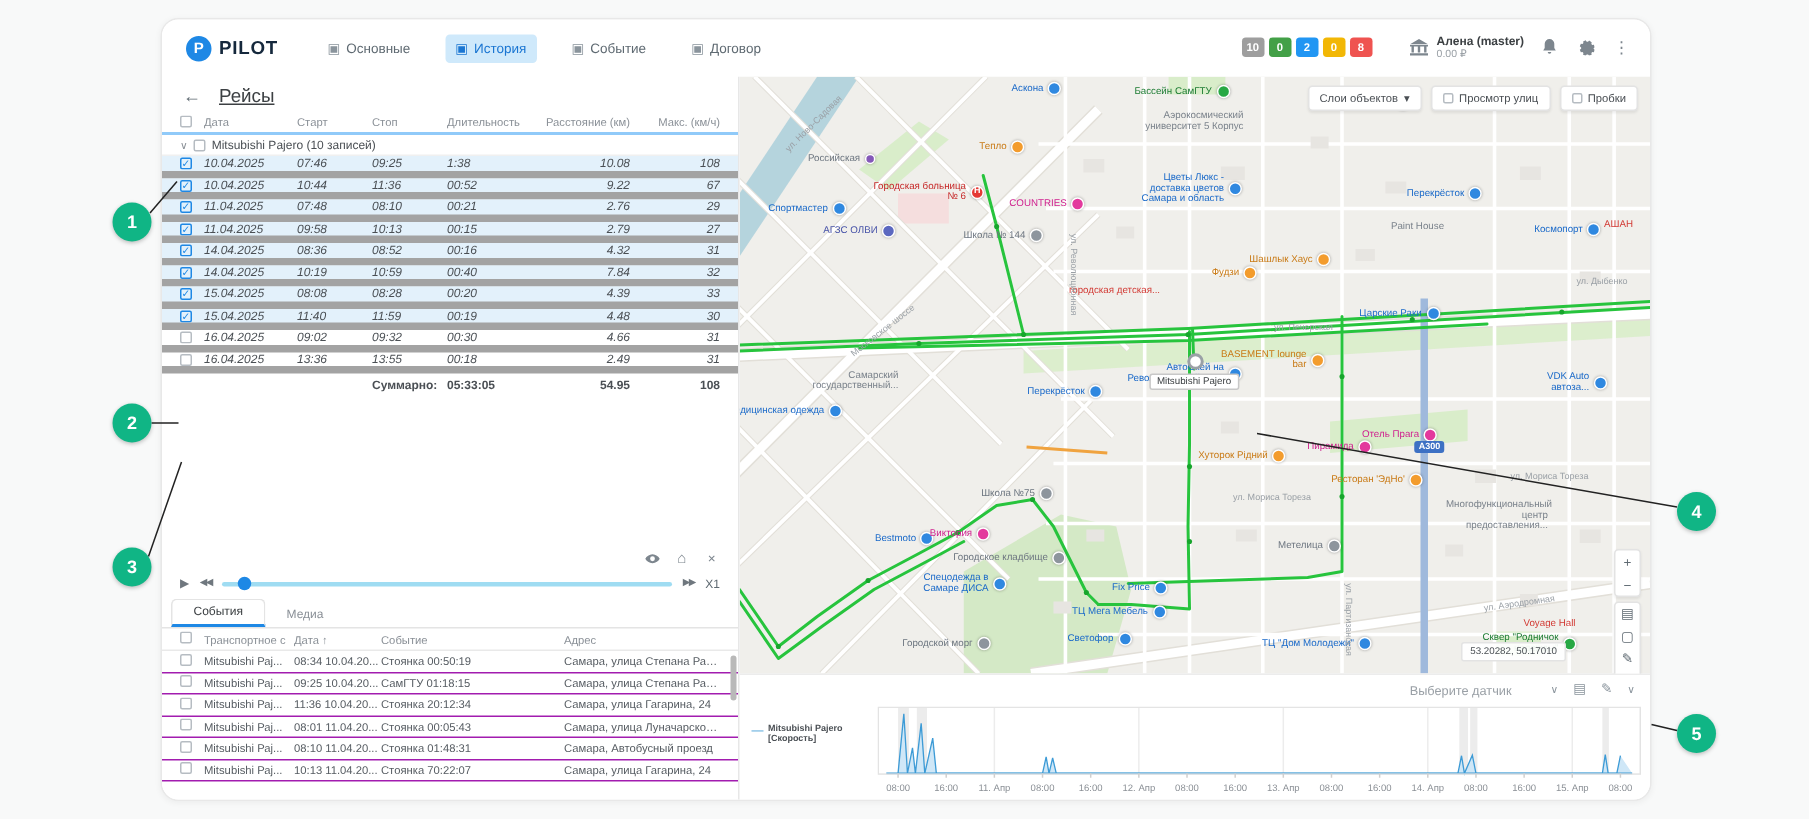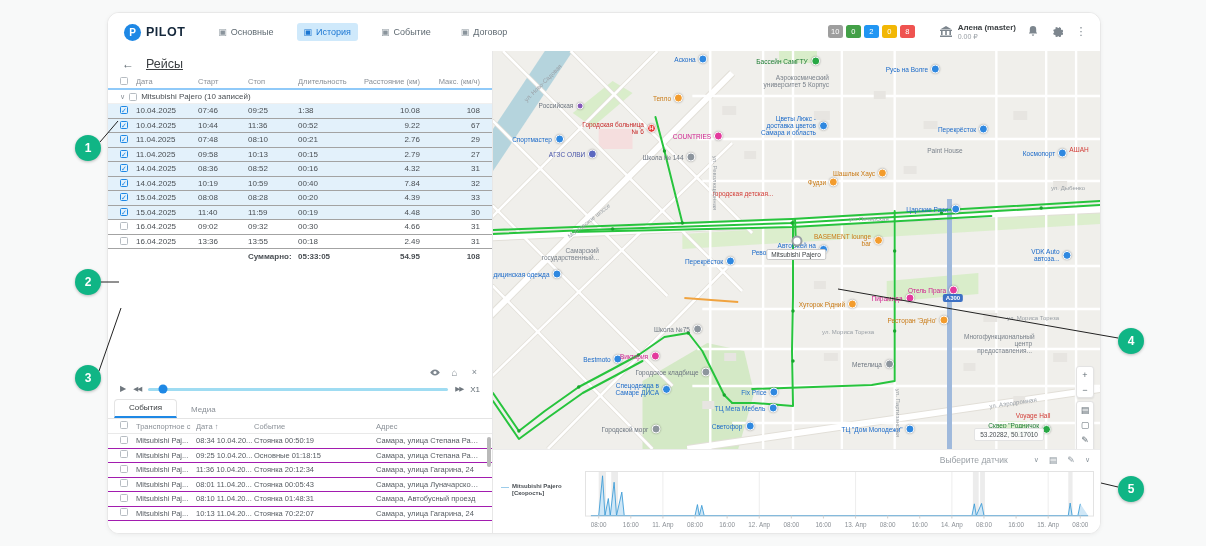--- a/index.html
+++ b/index.html
@@ -13,39 +13,39 @@
   .logo-circle{width:17px;height:17px;border-radius:50%;background:#1e88e5;color:#fff;font-size:10px;font-weight:bold;
     display:flex;align-items:center;justify-content:center;}
   .logo-text{font-size:12.5px;font-weight:bold;color:#15283c;letter-spacing:.5px;}
   .nav-items{display:flex;align-items:center;gap:16px;}
   .nav-item{display:flex;align-items:center;gap:4px;font-size:9px;color:#5f6a72;cursor:pointer;padding:4px 7px;border-radius:3px;}
   .nav-item .nico{font-size:9px;color:#8a949c;}
   .nav-item.active{background:#cfe9fb;color:#1b76d2;}
   .nav-item.active .nico{color:#1b76d2;}
   .nav-right{margin-left:auto;display:flex;align-items:center;gap:10px;}
   .badges{display:flex;gap:3px;}
-  .badge{min-width:15px;height:13px;border-radius:2.5px;color:#fff;font-size:7.5px;font-weight:normal;
+  .badge{min-width:15px;height:13px;border-radius:2.5px;color:#fff;font-size:7.5px;font-weight:bold;
     display:flex;align-items:center;justify-content:center;padding:0 3px;}
   .user{display:flex;align-items:center;gap:5px;margin-left:14px;}
   .user-meta{display:flex;flex-direction:column;line-height:1.2;}
   .user-name{font-size:8px;color:#3c4043;font-weight:bold;}
   .user-balance{font-size:7px;color:#9aa0a6;}
   .icon-btn{color:#7d868e;font-size:11px;display:flex;align-items:center;justify-content:center;width:14px;height:14px;cursor:pointer;}
   
   .content{display:flex;height:484px;}
   .left{width:385px;border-right:1px solid #e7e7e7;display:flex;flex-direction:column;background:#fff;position:relative;z-index:10;}
   .right{flex:1;display:flex;flex-direction:column;position:relative;}
   
   .panel-title{height:22px;display:flex;align-items:center;gap:12px;padding:0 14px;margin-top:2px;}
   .back{font-size:12px;color:#5f6a72;cursor:pointer;}
   .ptitle{font-size:12.5px;color:#3c4043;font-weight:500;text-decoration:underline;}
   .t-head,.t-row,.t-group,.t-sum{display:flex;align-items:center;padding:0 12px;font-size:8px;color:#4a4f54;}
   .t-head{height:15px;color:#8a9097;font-size:7.5px;border-bottom:2px solid #90caf9;}
   .t-group{height:14px;color:#4a4f54;gap:4px;border-bottom:1px solid #f0f0f0;}
-  .t-row{height:14.5px;border-bottom:1px solid #a3a3a3;}
+  .t-row{height:14.5px;border-bottom:5px solid #a3a3a3;font-style:italic;}
   .t-row.checked{background:#e3f1fb;}
   .t-sum{height:15px;font-weight:bold;}
   .cell{overflow:hidden;white-space:nowrap;text-overflow:ellipsis;}
   .c-cb{width:16px;flex:none;}
   .c-date{width:62px;flex:none;}
   .c-start{width:50px;flex:none;}
   .c-stop{width:50px;flex:none;}
   .c-dur{width:58px;flex:none;}
   .c-dist{width:70px;flex:none;text-align:right;padding-right:6px;}
   .c-max{flex:1;text-align:right;}
@@ -381,21 +381,21 @@
               <span class="cell e-veh">Mitsubishi Раj...</span>
               <span class="cell e-date">08:34 10.04.20...</span>
               <span class="cell e-evt">Стоянка 00:50:19</span>
               <span class="cell e-addr">Самара, улица Степана Разина, 44</span>
             </div>
 
             <div class="e-row">
               <span class="cell e-cb"><span class="chk"></span></span>
               <span class="cell e-veh">Mitsubishi Раj...</span>
               <span class="cell e-date">09:25 10.04.20...</span>
-              <span class="cell e-evt">Основные 01:18:15</span>
+              <span class="cell e-evt">СамГТУ 01:18:15</span>
               <span class="cell e-addr">Самара, улица Степана Разина, 446</span>
             </div>
 
             <div class="e-row">
               <span class="cell e-cb"><span class="chk"></span></span>
               <span class="cell e-veh">Mitsubishi Раj...</span>
               <span class="cell e-date">11:36 10.04.20...</span>
               <span class="cell e-evt">Стоянка 20:12:34</span>
               <span class="cell e-addr">Самара, улица Гагарина, 24</span>
             </div>
@@ -708,20 +708,34 @@
             <div class="street" style="left: 540px; top: 267px; transform: translate(-50%, -50%) rotate(0deg);">ул. Мориса Тореза</div>
             <div class="street" style="left: 222px; top: 132px; transform: translate(-50%, -50%) rotate(90deg);">ул. Революционная</div>
             <div class="street" style="left: 520px; top: 352px; transform: translate(-50%, -50%) rotate(-8deg);">ул. Аэродромная</div>
             <div class="street" style="left: 405px; top: 362px; transform: translate(-50%, -50%) rotate(90deg);">ул. Партизанская</div>
           </div>
 
         <div class="veh-marker" style="left:304px;top:190px;"></div>
         <div class="veh-label" style="left:303px;top:198px;">Mitsubishi Pajero</div>
         <div class="road-badge" style="left:460px;top:247px;">А300</div>
 
+        <div class="map-topbar">
+          <span class="map-chip">
+            <span>Слои объектов</span>
+            <span>▾</span>
+          </span>
+          <span class="map-chip">
+            <span class="mini-box"></span>
+            <span>Просмотр улиц</span>
+          </span>
+          <span class="map-chip">
+            <span class="mini-box"></span>
+            <span>Пробки</span>
+          </span>
+        </div>
 
         <div class="map-ctrls">
           <div class="ctrl-group">
             <span class="ctrl">+</span>
             <span class="ctrl">−</span>
           </div>
           <div class="ctrl-group">
             <span class="ctrl">▤</span>
             <span class="ctrl">▢</span>
             <span class="ctrl">✎</span>

